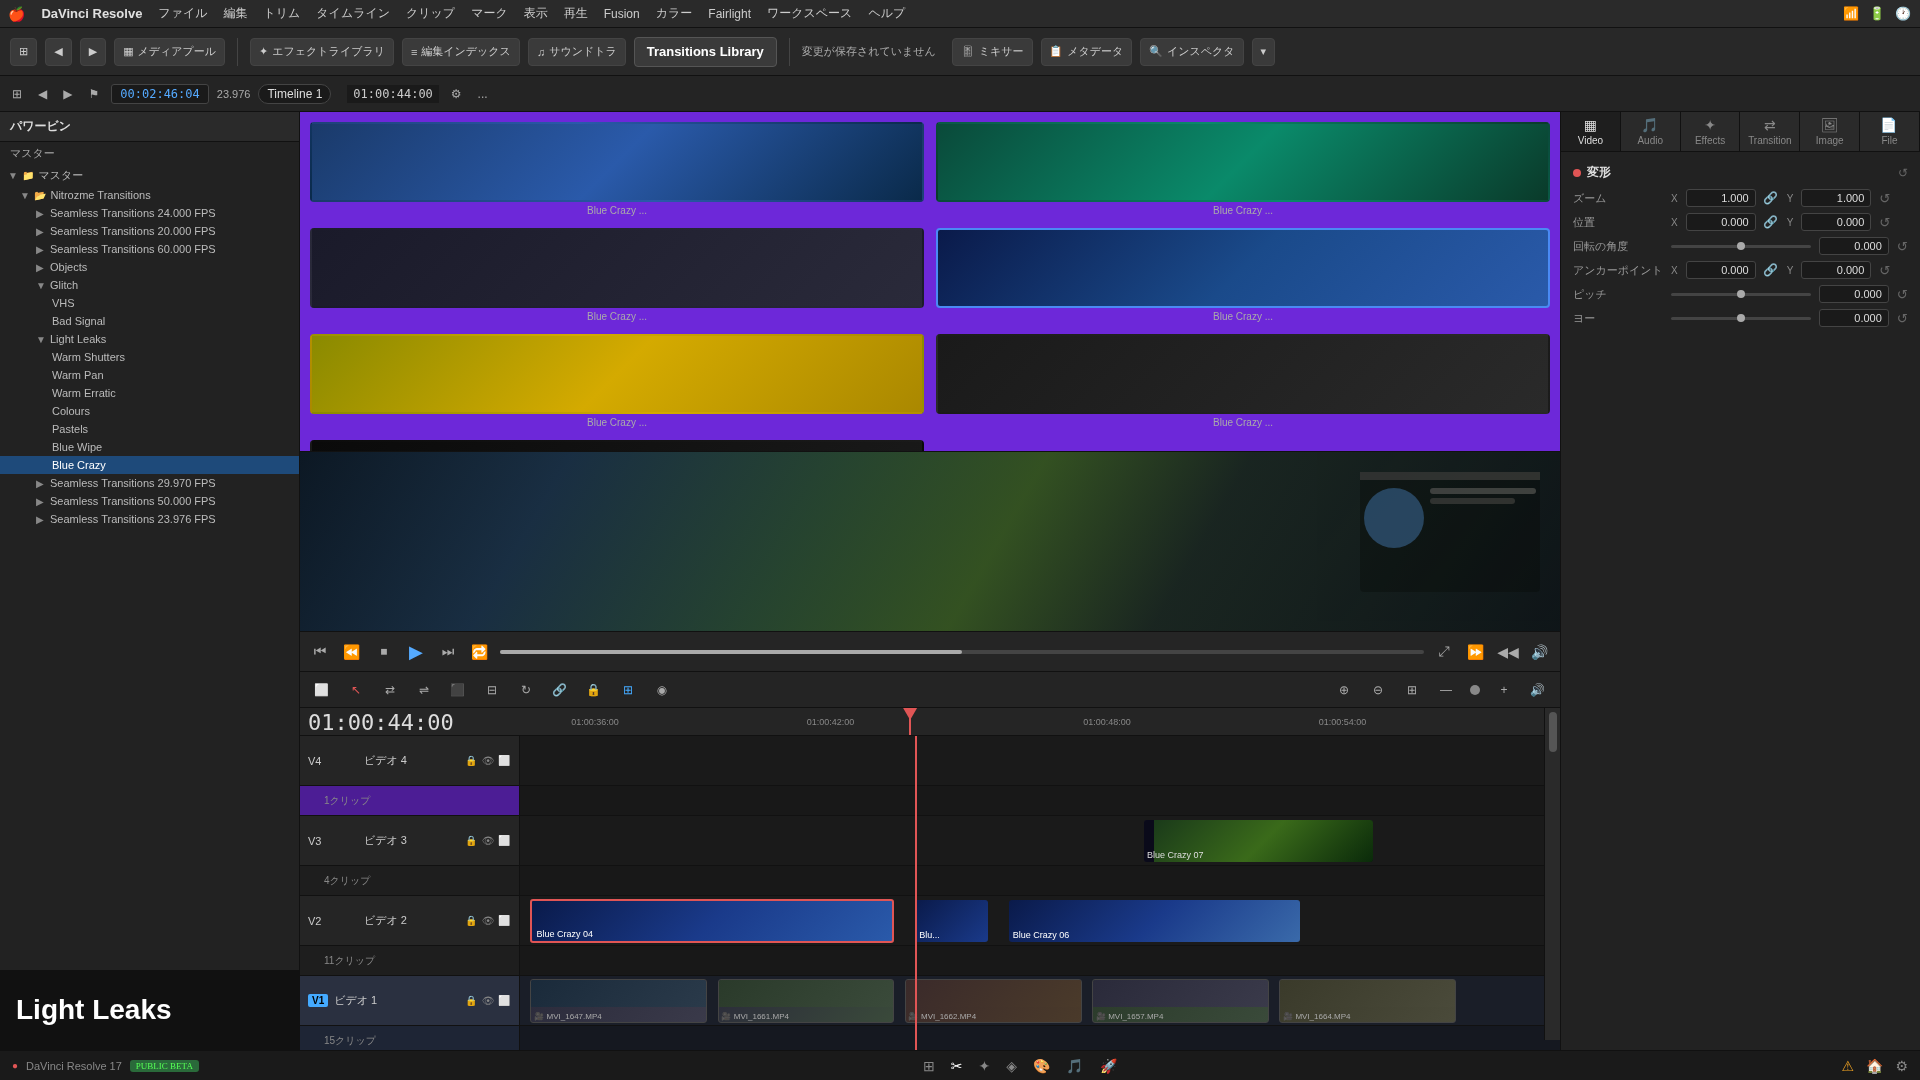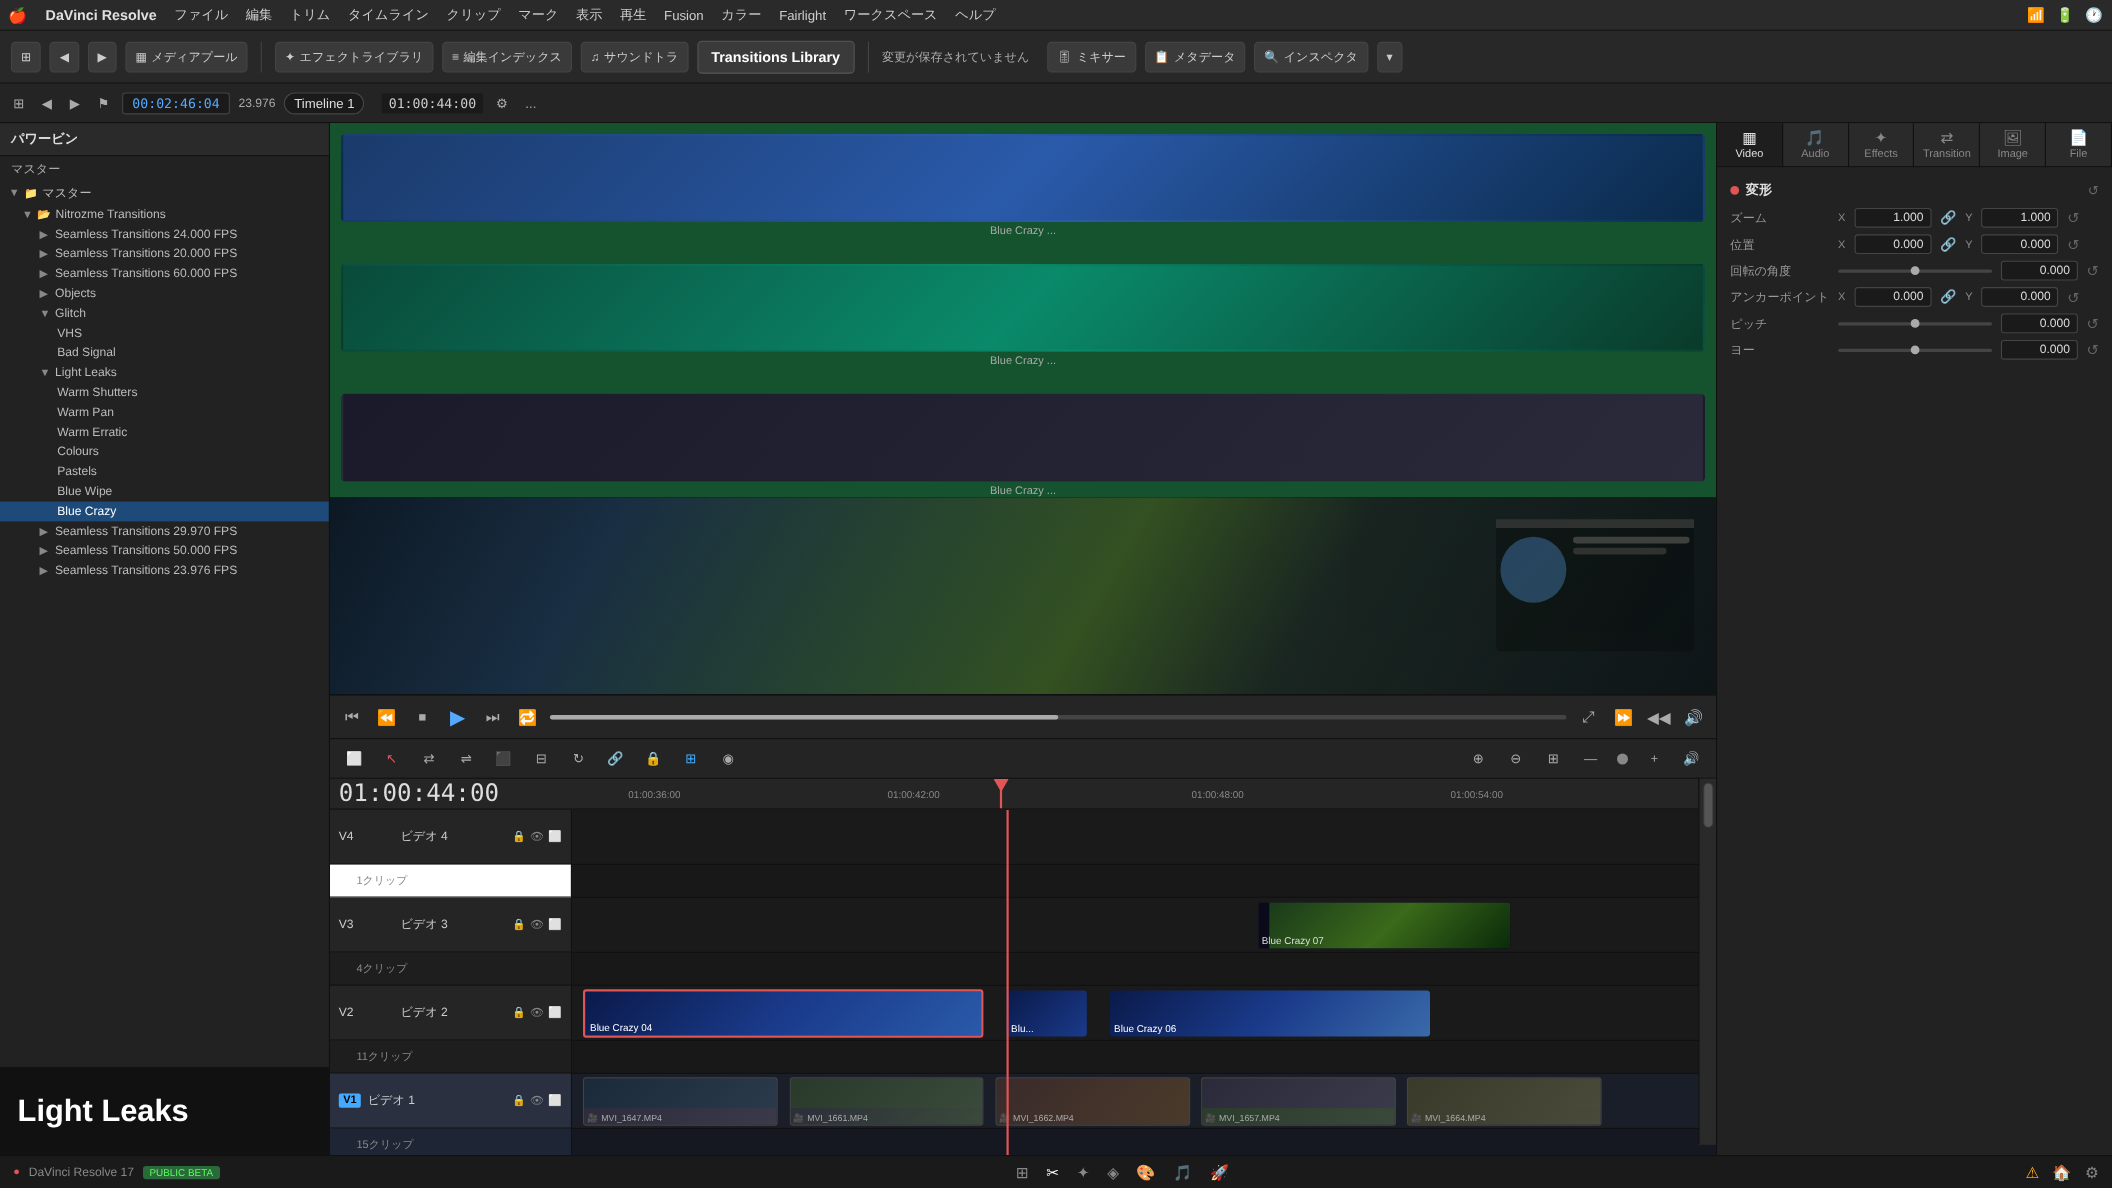--- a/index.html
+++ b/index.html
@@ -207,24 +207,24 @@
     .center-panel {
       flex: 1;
       display: flex;
       flex-direction: column;
       background: #1e1e1e;
     }
 
     
     .thumbnail-grid {
       display: grid;
-      grid-template-columns: repeat(1, 1fr);
-      gap: 24px;
+      grid-template-columns: repeat(2, 1fr);
+      gap: 12px;
       padding: 10px;
-      background: #14532d;
+      background: #6d28d9;
       border-bottom: 1px solid #111;
       height: 340px;
       overflow-y: auto;
     }
     .thumb-item {
       display: flex;
       flex-direction: column;
       align-items: center;
       cursor: pointer;
     }
@@ -514,20 +514,21 @@
       color: #e05555;
       font-size: 10px;
     }
     .app-version { color: #888; font-size: 11px; }
     .public-beta-badge {
       background: #2a6a3a;
       color: #5f5;
       font-size: 9px;
       padding: 1px 6px;
       border-radius: 3px;
+      font-family: Liberation Serif, serif;
     }
     .bottom-bar-icons {
       display: flex;
       gap: 16px;
       align-items: center;
     }
     .bottom-icon {
       color: #888;
       font-size: 14px;
       cursor: pointer;
@@ -851,21 +852,21 @@
             <span class="track-name">V4</span>
             <span style="color:#ccc; font-size:11px;">ビデオ 4</span>
             <div style="flex:1;"></div>
             <div class="track-icons">
               <button class="track-icon-btn">🔒</button>
               <button class="track-icon-btn">👁</button>
               <button class="track-icon-btn">⬜</button>
             </div>
           </div>
 
-          <div class="track-label-row small-row" style="background:#ffffff;">
+          <div class="track-label-row small-row" style="background:#4c1d95;">
             <span style="color:#888; font-size:10px; padding-left:16px;">1クリップ</span>
           </div>
 
           <div class="track-label-row">
             <span class="track-name">V3</span>
             <span style="color:#ccc; font-size:11px;">ビデオ 3</span>
             <div style="flex:1;"></div>
             <div class="track-icons">
               <button class="track-icon-btn">🔒</button>
               <button class="track-icon-btn">👁</button>

